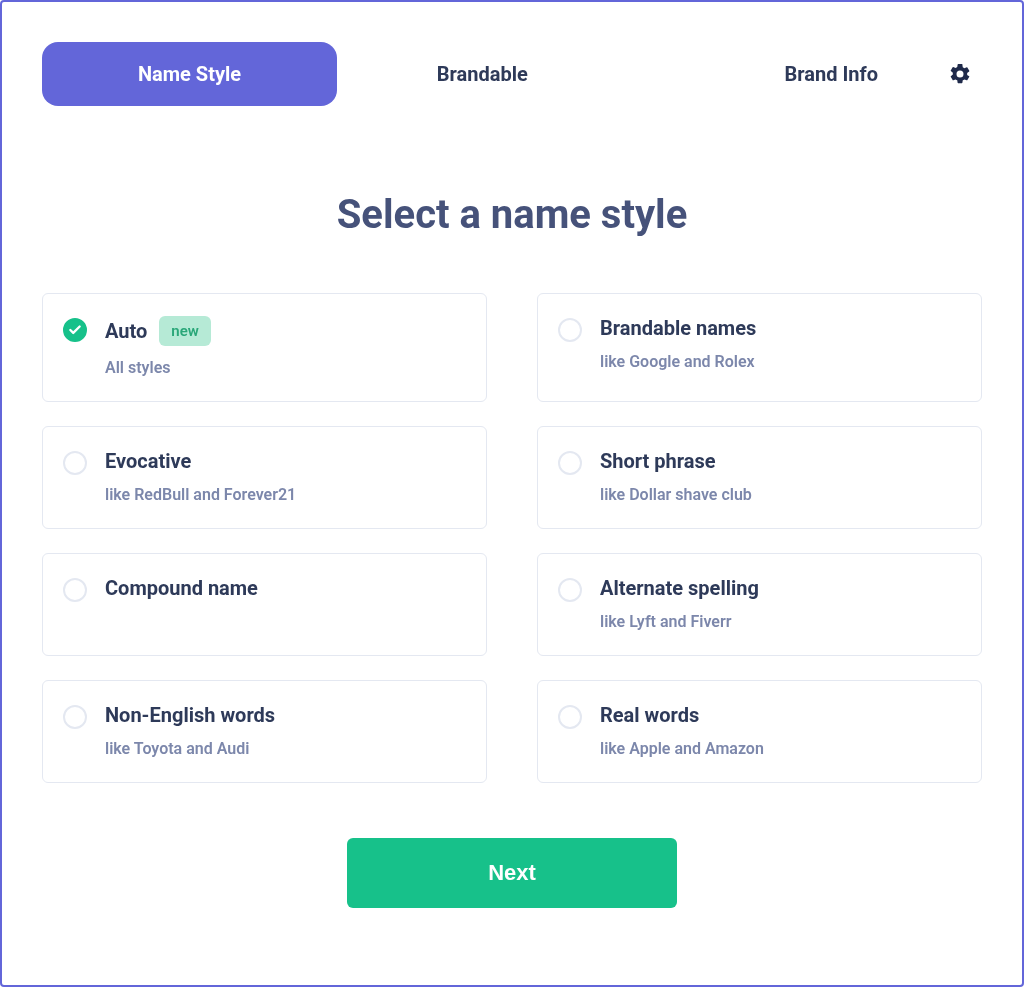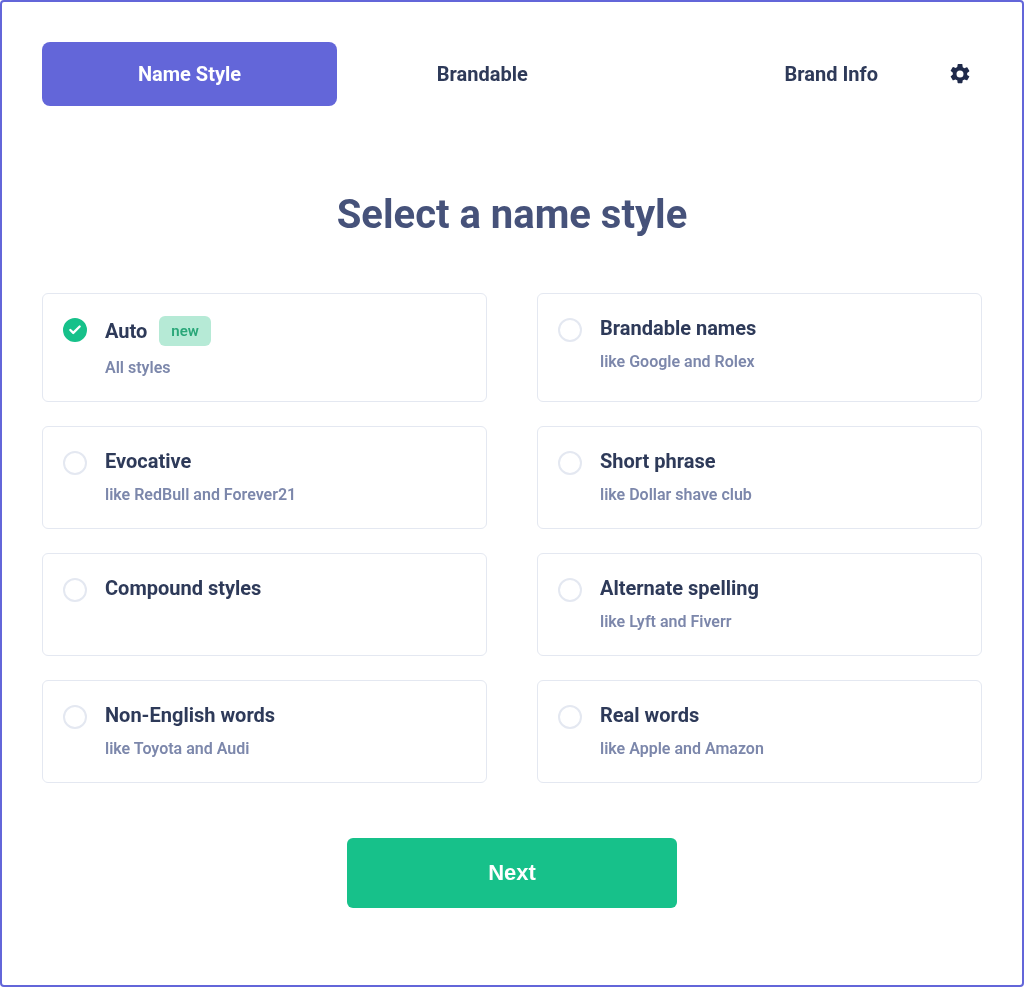--- a/index.html
+++ b/index.html
@@ -21,21 +21,21 @@
     }
     .tabs {
       display: flex;
       align-items: center;
       gap: 0;
     }
     .tab {
       font-size: 20px;
       font-weight: 700;
       padding: 20px 40px;
-      border-radius: 8px;
+      border-radius: 16px;
       cursor: pointer;
       color: #2e3a59;
       white-space: nowrap;
       text-align: center;
     }
     .tab.active {
       background: #6366d9;
       color: #ffffff;
     }
     .tab-name-style {
@@ -197,21 +197,21 @@
           <span class="card-title">Short phrase</span>
         </div>
         <span class="card-desc">like Dollar shave club</span>
       </div>
     </div>
 
     <div class="card">
       <div class="radio"></div>
       <div class="card-content">
         <div class="card-title-row">
-          <span class="card-title">Compound styles</span>
+          <span class="card-title">Compound name</span>
         </div>
       </div>
     </div>
 
     <div class="card">
       <div class="radio"></div>
       <div class="card-content">
         <div class="card-title-row">
           <span class="card-title">Alternate spelling</span>
         </div>

